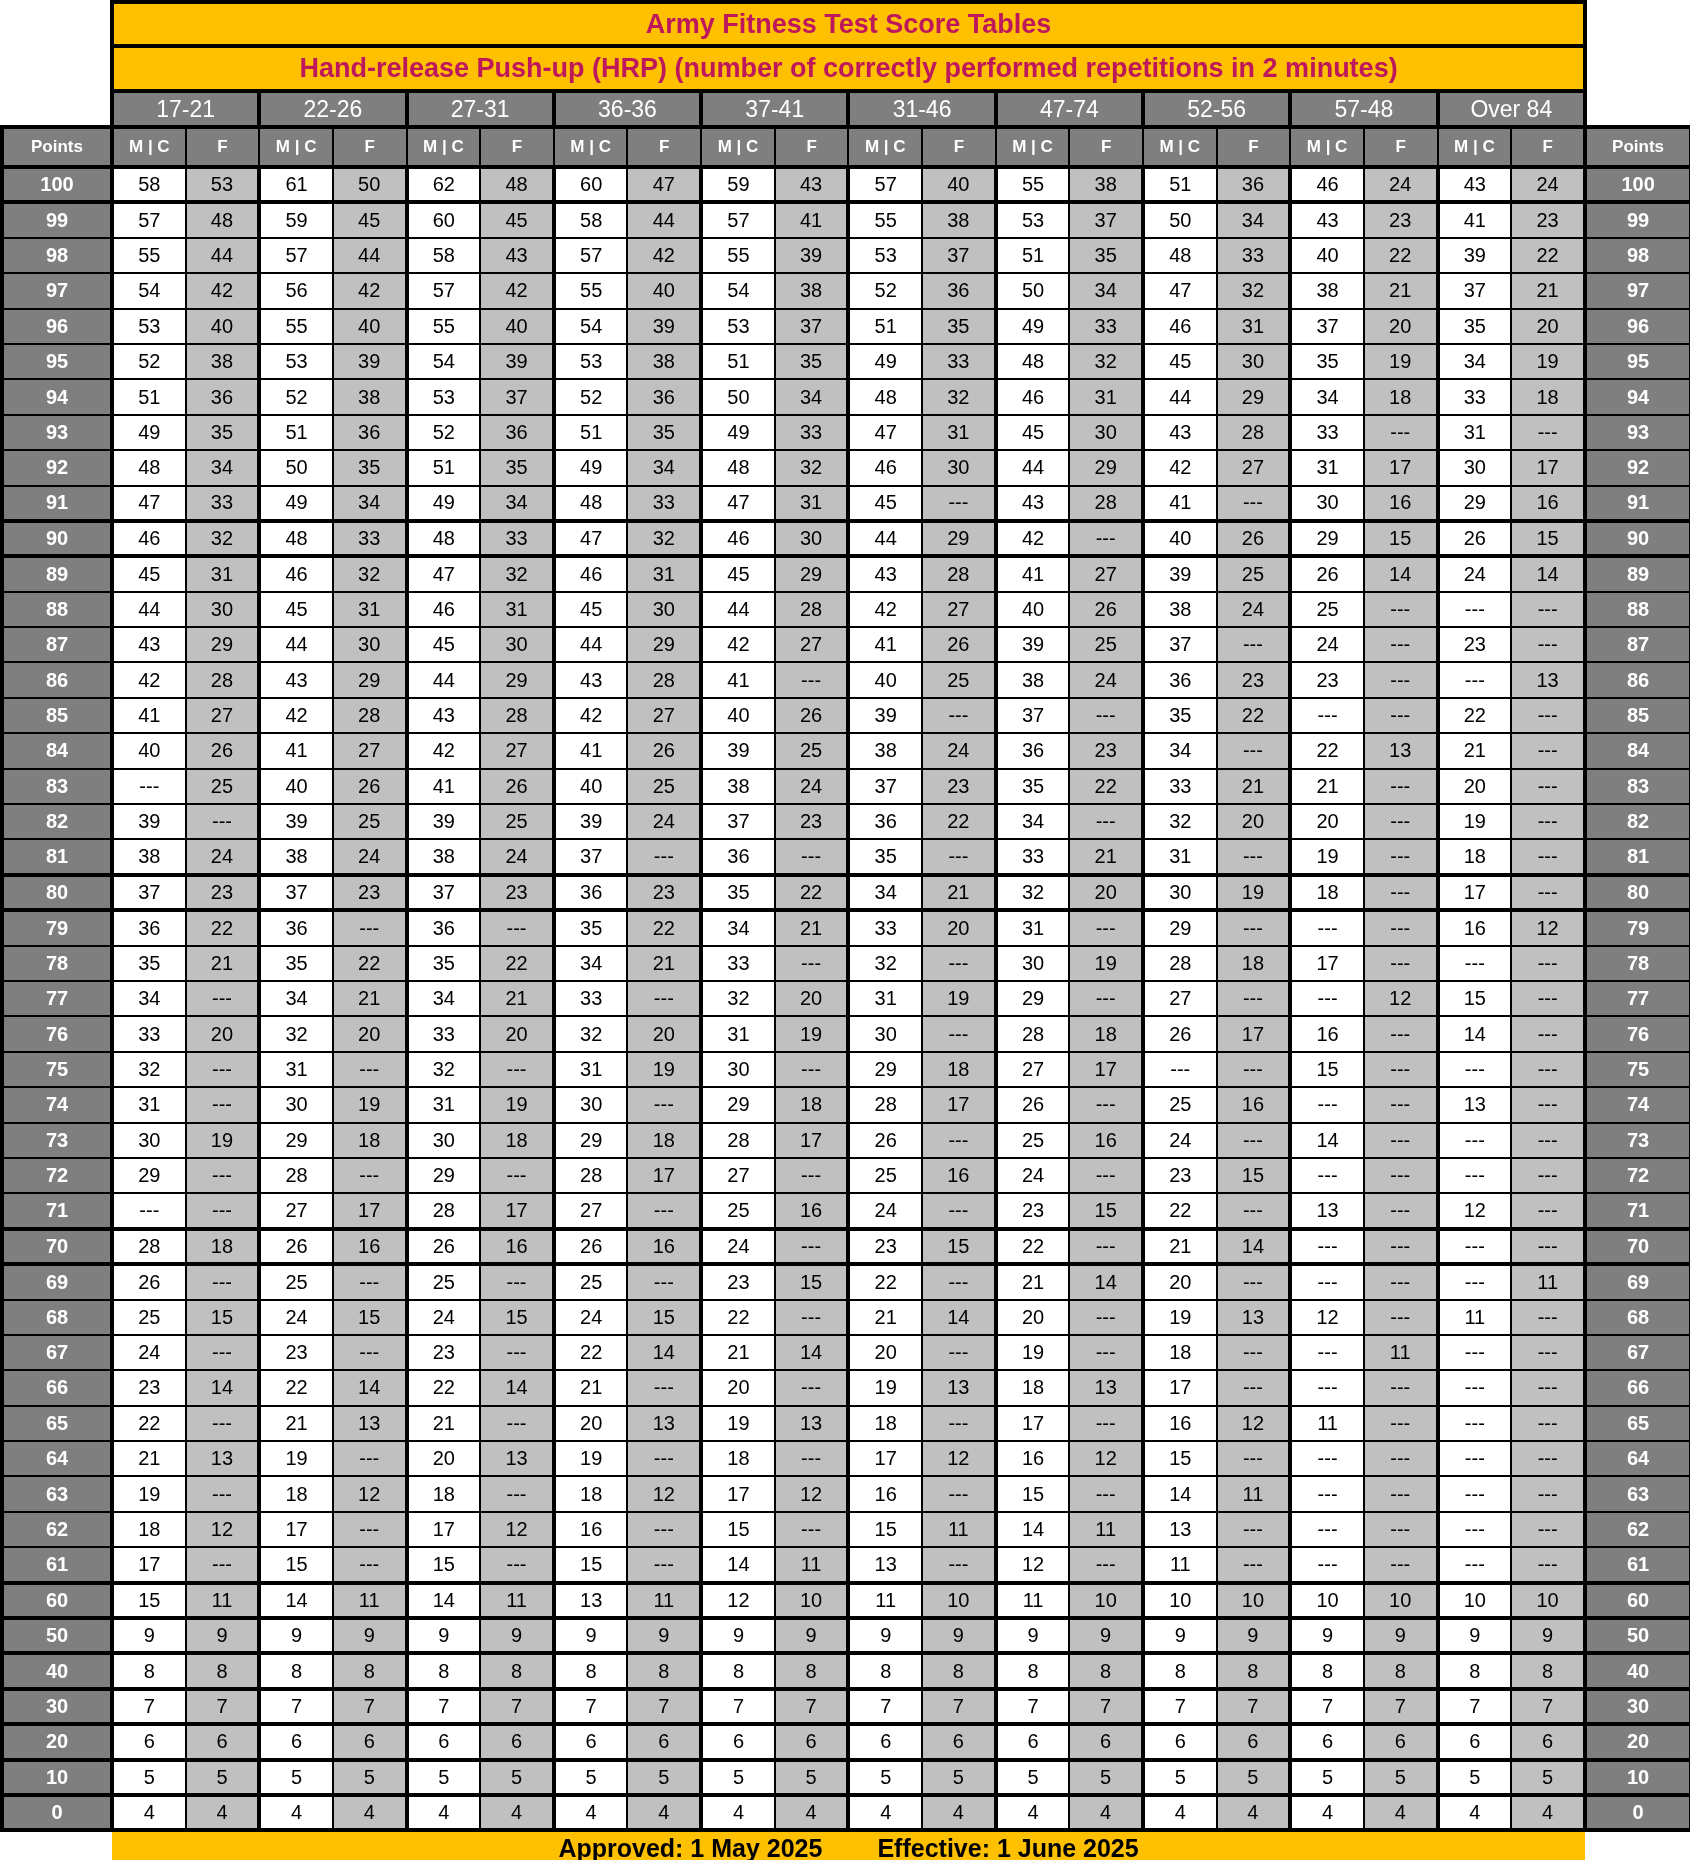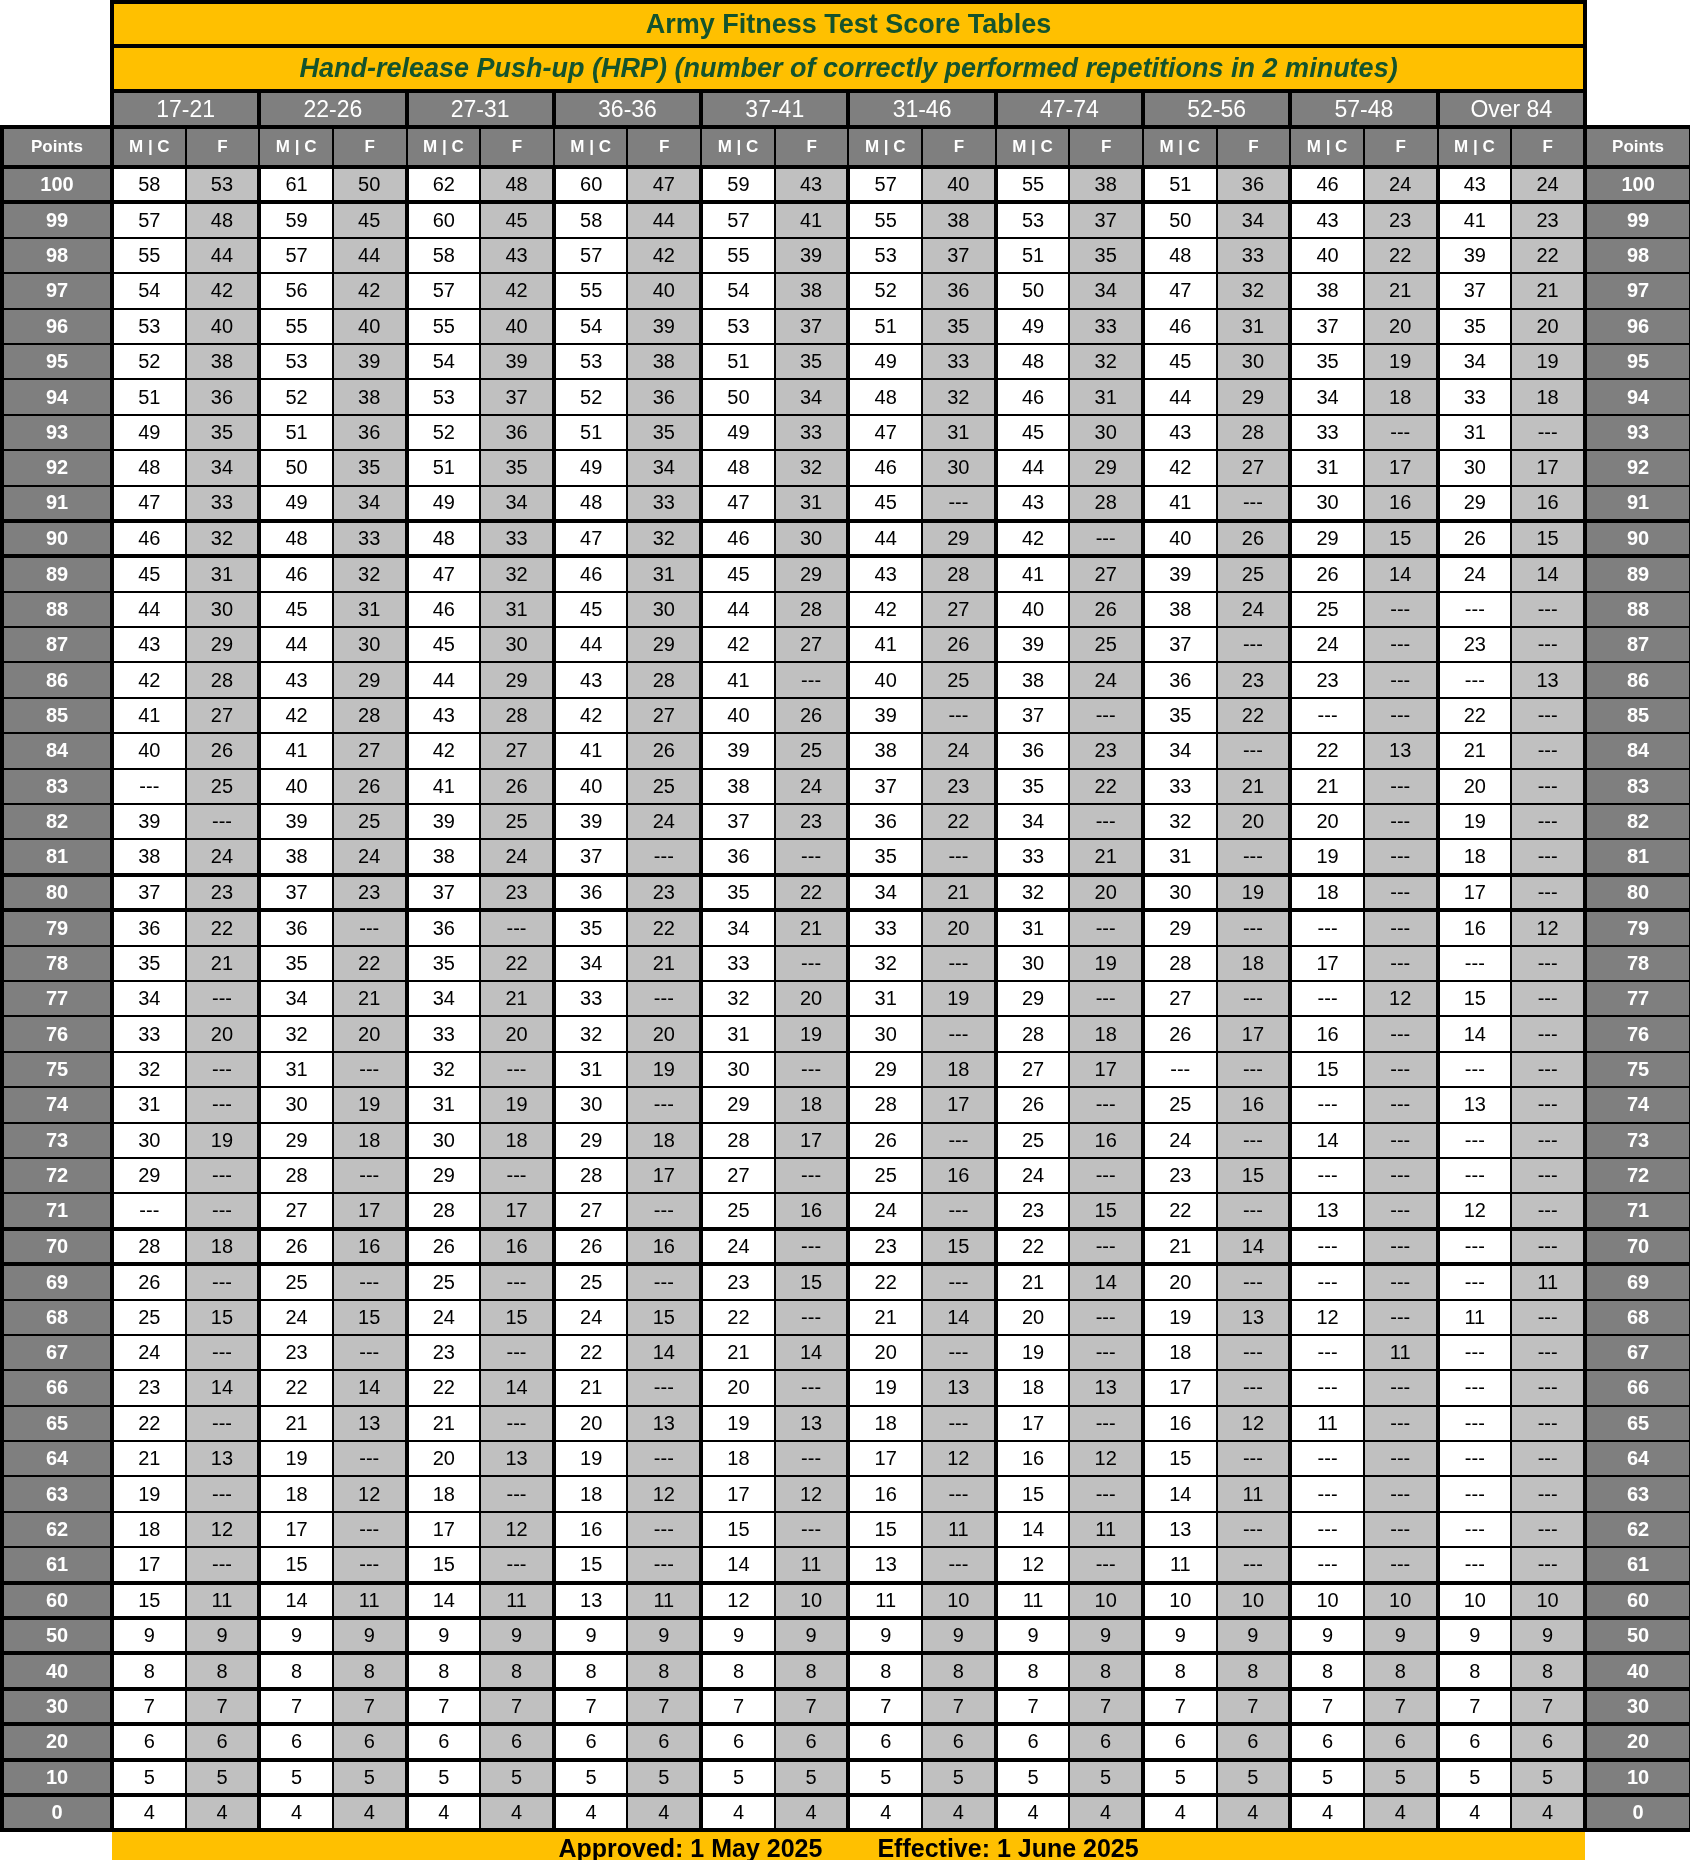--- a/index.html
+++ b/index.html
@@ -5,24 +5,24 @@
   html,body{margin:0;padding:0;background:#ffffff;}
   .page{
     width:1690px;height:1860px;background:#ffffff;position:relative;
     font-family:"Liberation Sans","DejaVu Sans",sans-serif;
   }
   table.score{border-collapse:collapse;table-layout:fixed;width:1690px;}
   td{border:2px solid #000;text-align:center;vertical-align:middle;
      overflow:hidden;white-space:nowrap;padding:0;}
   td.corner{border:none;background:#ffffff;}
   .title-cell,.subtitle-cell{
-    background:#FFC000;color:#14532d;font-weight:bold;font-size:27px;
+    background:#FFC000;color:#be185d;font-weight:bold;font-size:27px;
     height:40px;border:4px solid #000;
   }
-  .subtitle-cell{height:41px;font-style:italic;}
+  .subtitle-cell{height:41px;}
   .age-cell{
     background:#7F7F7F;color:#fff;font-weight:normal;font-size:23px;
     height:32px;border:4px solid #000;
   }
   tr.colhdr td{
     background:#7F7F7F;color:#fff;font-weight:bold;font-size:17px;
     height:36px;border-top:4px solid #000;border-bottom:4px solid #000;
   }
   tbody tr{height:35.4px;}
   tbody td{font-size:20px;color:#000;}

